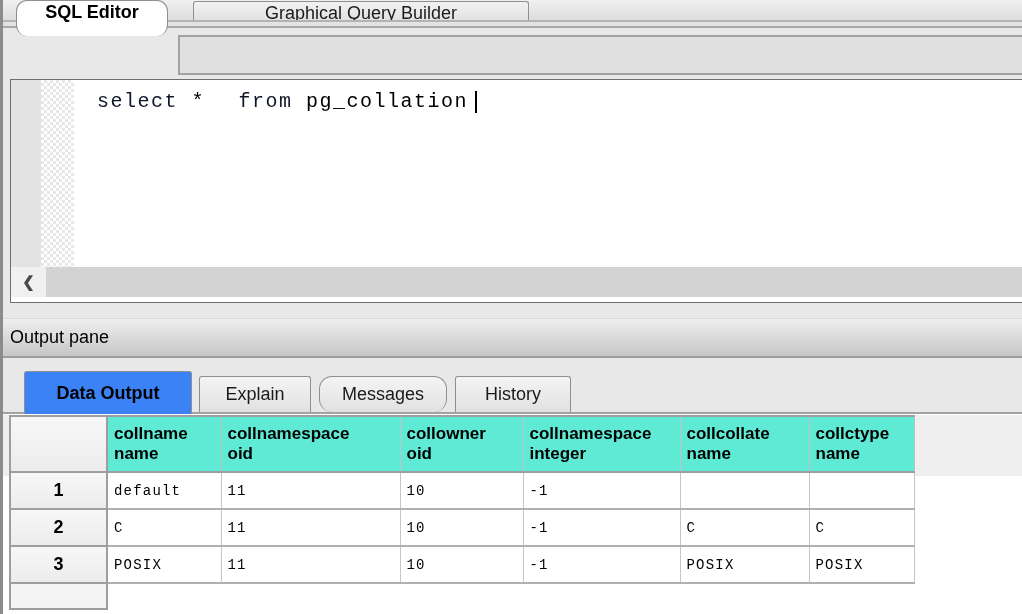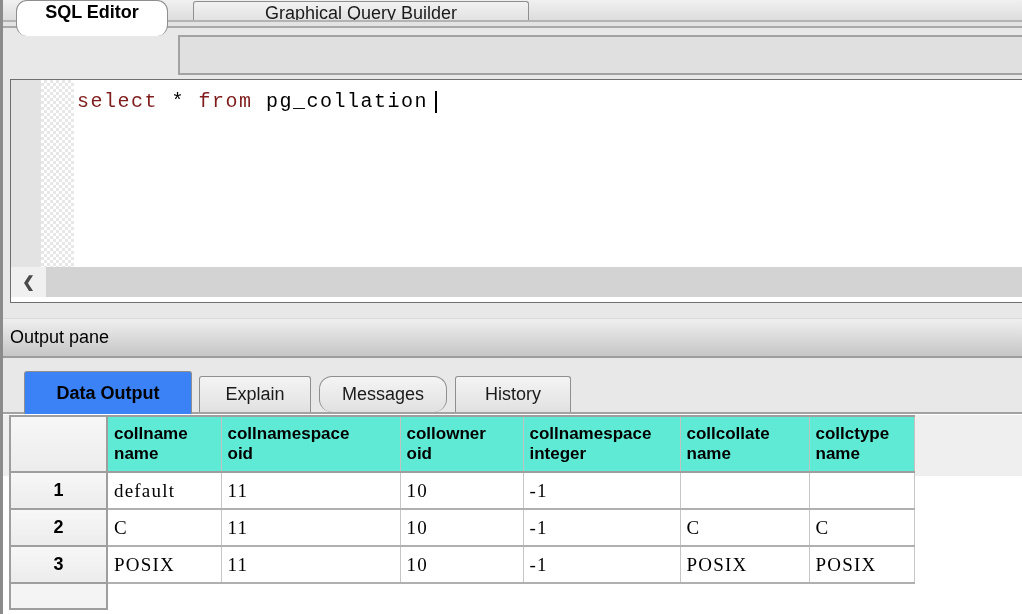--- a/index.html
+++ b/index.html
@@ -34,21 +34,21 @@
   
   .editor-panel{position:absolute;left:10px;top:79px;right:-2px;height:224px;
     background:#ffffff;border:1px solid #6f6f6f;}
   .margin-num{position:absolute;left:0;top:0;width:30px;height:187px;background:#e3e3e3;}
   .margin-fold{position:absolute;left:30px;top:0;width:33px;height:187px;
     background:repeating-conic-gradient(#e7e7e7 0 25%, #ffffff 0 50%);
     background-size:6px 6px;}
   .code-line{position:absolute;left:66px;top:10px;white-space:pre;
     font-family:"Liberation Mono","DejaVu Sans Mono",monospace;
     font-size:20px;letter-spacing:1.5px;}
-  .kw{color:#7f1d1d;}
+  .kw{color:#0f172a;margin-left:20px;}
   .ident,.op{color:#000000;}
   .caret{display:inline-block;width:2px;height:22px;background:#000;
     vertical-align:middle;margin-left:7px;}
   .hscroll{position:absolute;left:0;right:0;top:187px;height:30px;}
   .scroll-btn{position:absolute;left:0;top:0;width:35px;height:30px;background:#f0f0f0;
     display:flex;align-items:center;justify-content:center;
     color:#4a4a4a;font-size:15px;font-weight:bold;}
   .scroll-track{position:absolute;left:35px;right:0;top:0;height:30px;background:#d3d3d3;}
 
   
@@ -76,22 +76,22 @@
   col.c-rownum{width:97px;} col.c-0{width:114px;} col.c-1{width:179px;}
   col.c-2{width:123px;} col.c-3{width:157px;} col.c-4{width:129px;} col.c-5{width:105px;}
   th.colhead{border:1px solid #c2c2c2;border-top:2px solid #9e9e9e;border-bottom:2px solid #9e9e9e;
     background:#5eead4;font-size:17px;font-weight:bold;text-align:left;
     padding:7px 6px;line-height:20px;vertical-align:top;}
   th.corner,td.rownum{background:linear-gradient(#f7f7f7,#ececec);
     border:2px solid #9e9e9e;border-width:1px 2px 2px 2px;}
   th.corner{border-top-width:2px;}
   td.rownum{font-weight:bold;font-size:18px;text-align:center;}
   td.cell{border:1px solid #c6c6c6;border-bottom:2px solid #b0b0b0;background:#fff;
-    font-family:Liberation Serif, serif;
-    font-size:19px;letter-spacing:1.2px;padding:5px 6px;height:37px;}
+    font-family:Liberation Mono, monospace;
+    font-size:14px;letter-spacing:1.2px;padding:5px 6px;height:37px;}
   td.cell.num{text-align:left;padding-right:9px;}
   tr.ghost-row td.rownum{height:26px;background:#f4f4f4;}
   tr.ghost-row td.ghost{border:none;background:transparent;}
 </style>
 </head>
 <body>
 
 <div class="win-left-border"></div>
 
 <div class="top-tabbar">

